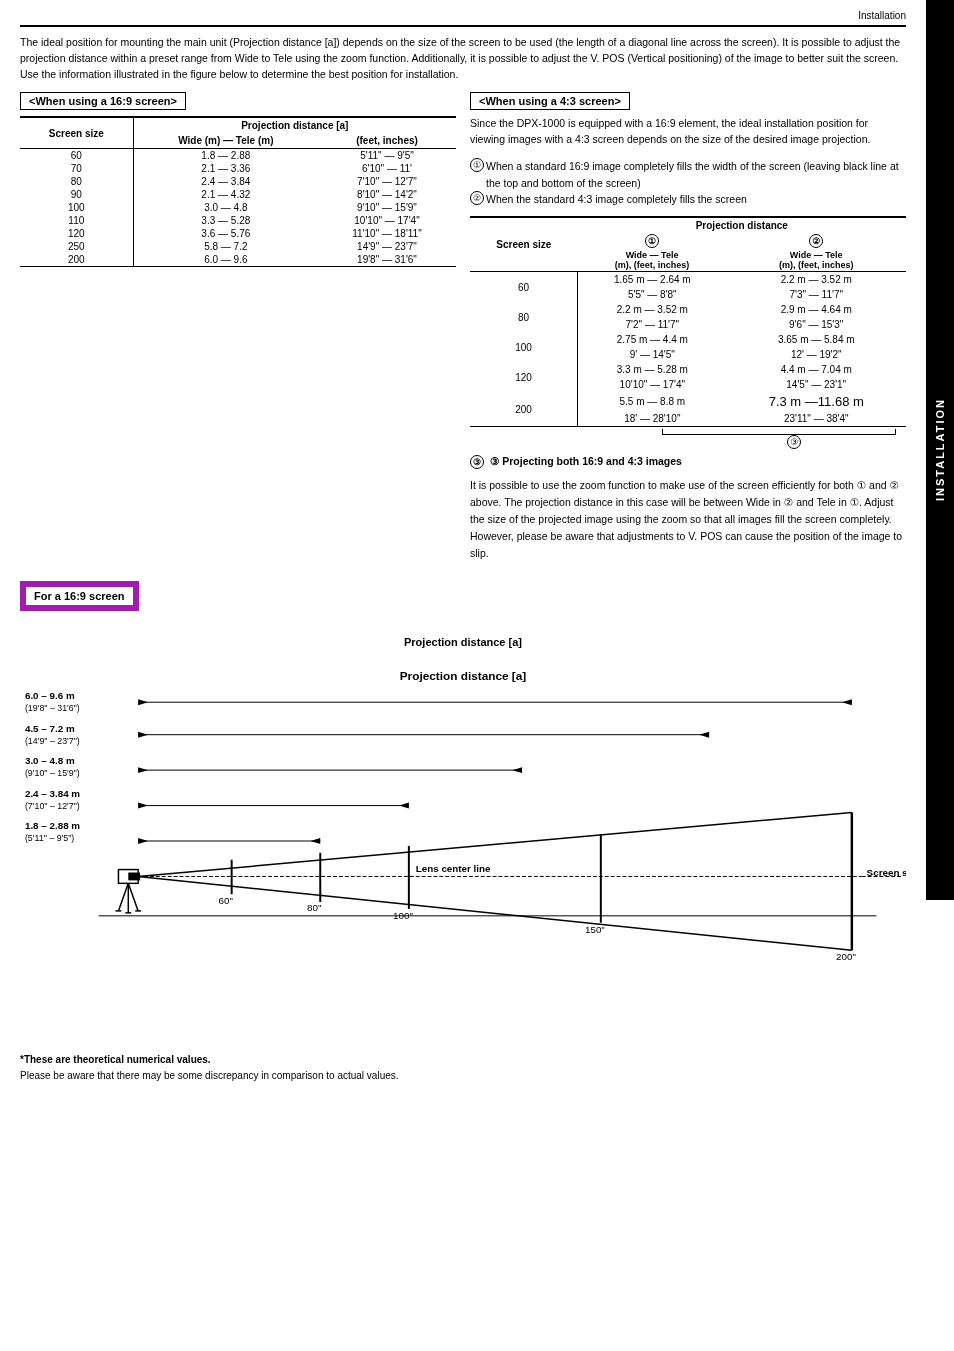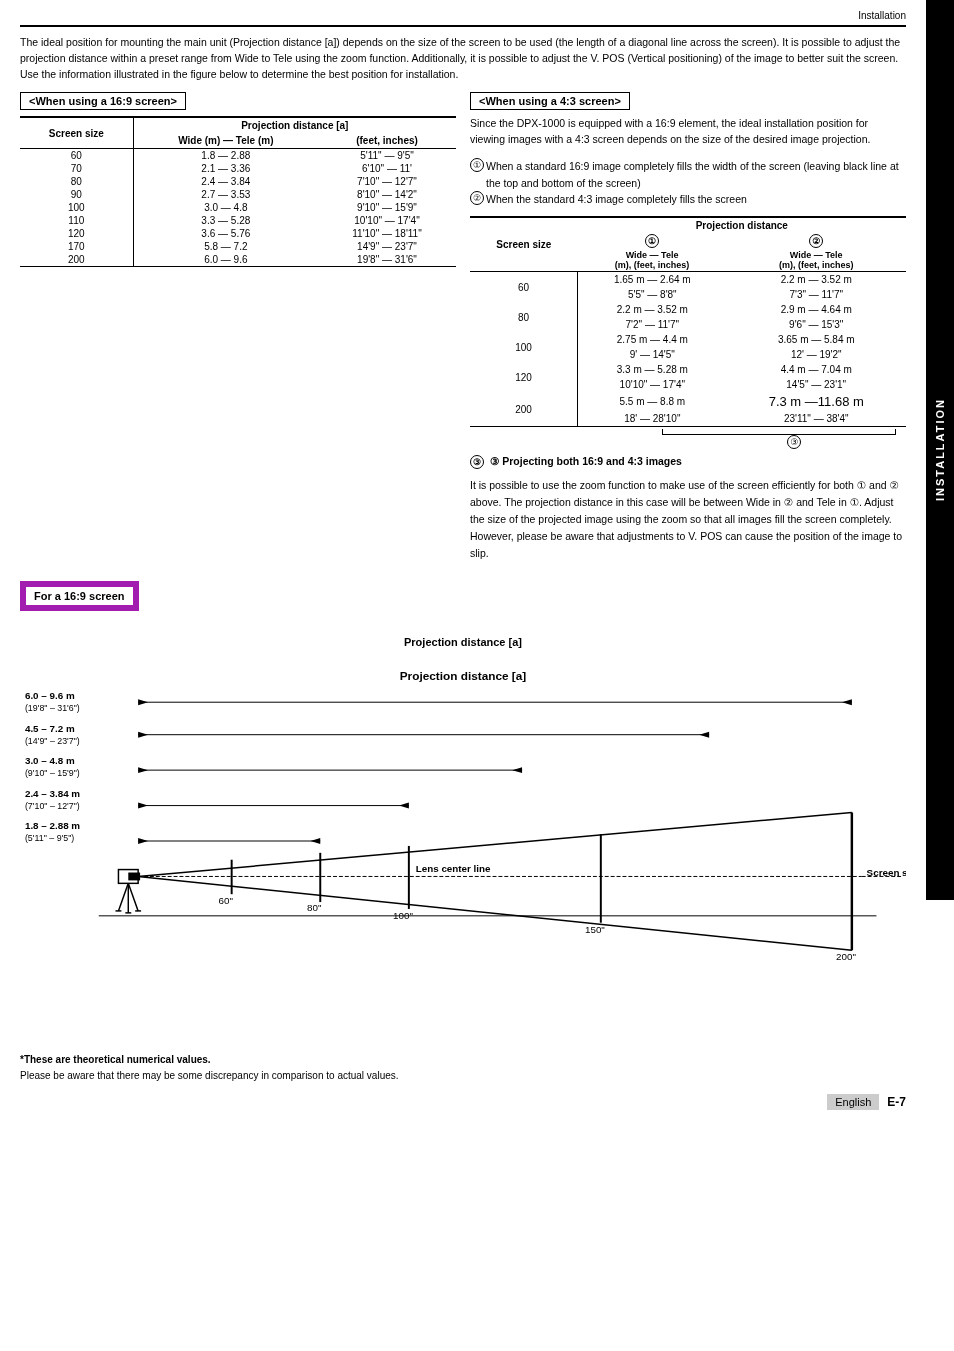--- a/index.html
+++ b/index.html
@@ -280,40 +280,40 @@
         <td style="text-align:center;">2.1  —  3.36</td>
         <td style="text-align:center;">6'10"  —  11'</td>
       </tr>
               <tr>
         <td style="border-right:1px solid #000;text-align:center;">80</td>
         <td style="text-align:center;">2.4  —  3.84</td>
         <td style="text-align:center;">7'10"  —  12'7"</td>
       </tr>
               <tr>
         <td style="border-right:1px solid #000;text-align:center;">90</td>
-        <td style="text-align:center;">2.7  —  3.53</td>
+        <td style="text-align:center;">2.1  —  4.32</td>
         <td style="text-align:center;">8'10"  —  14'2"</td>
       </tr>
               <tr>
         <td style="border-right:1px solid #000;text-align:center;">100</td>
         <td style="text-align:center;">3.0  —  4.8</td>
         <td style="text-align:center;">9'10"  —  15'9"</td>
       </tr>
               <tr>
         <td style="border-right:1px solid #000;text-align:center;">110</td>
         <td style="text-align:center;">3.3  —  5.28</td>
         <td style="text-align:center;">10'10"  —  17'4"</td>
       </tr>
               <tr>
         <td style="border-right:1px solid #000;text-align:center;">120</td>
         <td style="text-align:center;">3.6  —  5.76</td>
         <td style="text-align:center;">11'10"  —  18'11"</td>
       </tr>
               <tr>
-        <td style="border-right:1px solid #000;text-align:center;">170</td>
+        <td style="border-right:1px solid #000;text-align:center;">250</td>
         <td style="text-align:center;">5.8  —  7.2</td>
         <td style="text-align:center;">14'9"  —  23'7"</td>
       </tr>
               <tr>
         <td style="border-right:1px solid #000;text-align:center;">200</td>
         <td style="text-align:center;">6.0  —  9.6</td>
         <td style="text-align:center;">19'8"  —  31'6"</td>
       </tr>
             </tbody>
         </table>
@@ -511,23 +511,16 @@
       </div>
     </div>
 
     
     <div class="footnote">
       <p class="footnote-bold">*These are theoretical numerical values.</p>
       <p>Please be aware that there may be some discrepancy in comparison to actual values.</p>
     </div>
 
     
-    <div style="display:flex;justify-content:space-between;align-items:flex-end;margin-top:10px;">
-      <div></div>
-      <div style="display:flex;align-items:center;gap:8px;">
-        <div style="background:#ccc;padding:2px 8px;font-size:11px;">English</div>
-        <div style="font-size:12px;font-weight:bold;">E-7</div>
-      </div>
-    </div>
 
   </div>
 
 </div>
 
 </body></html>

